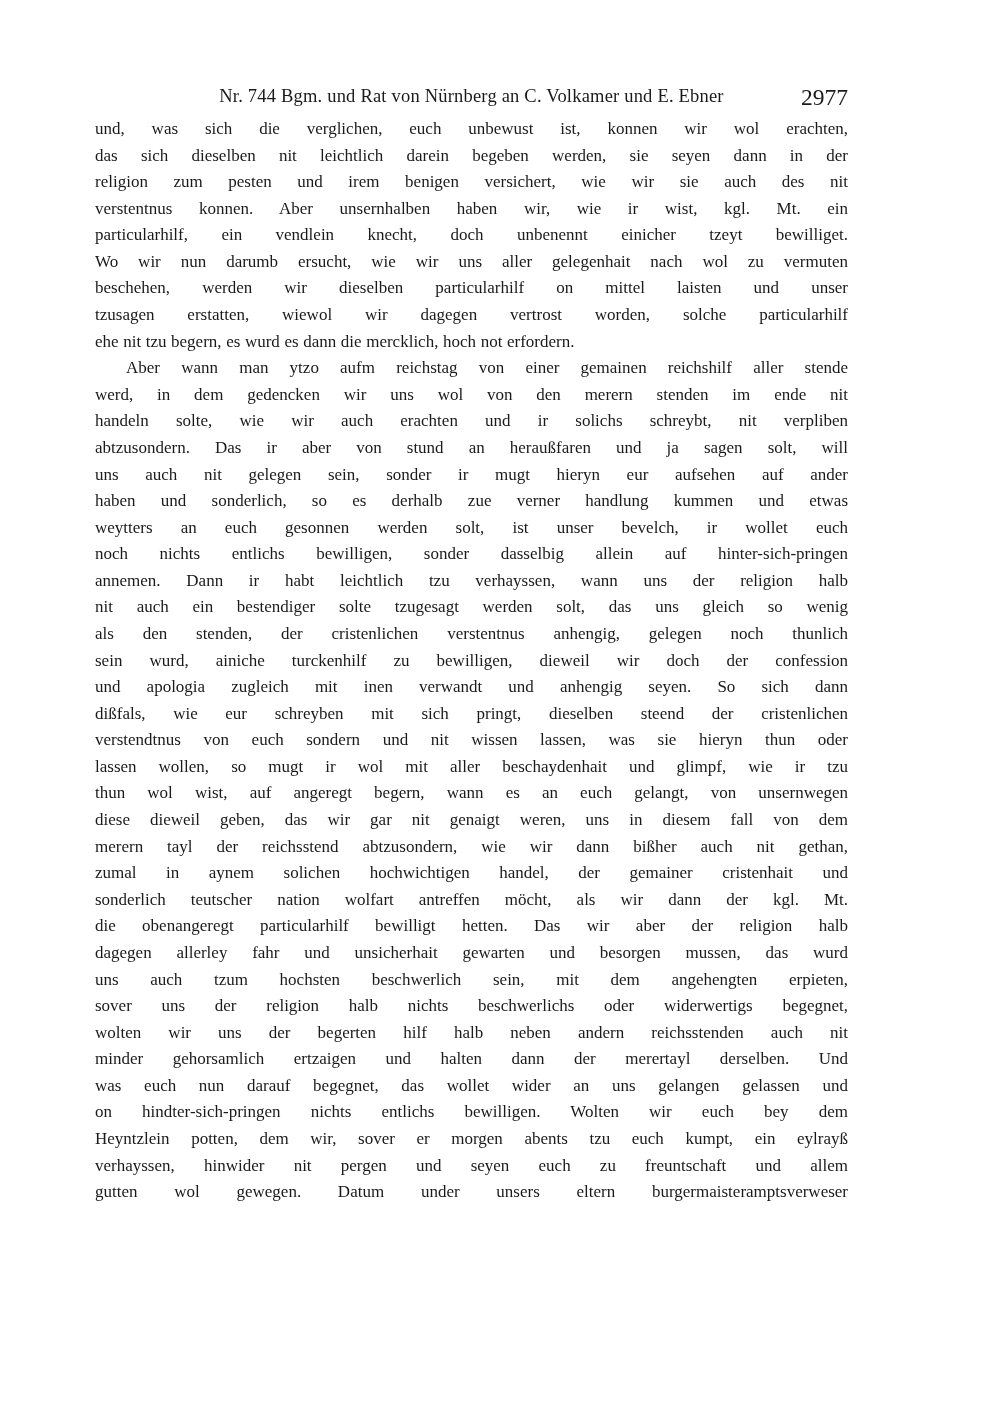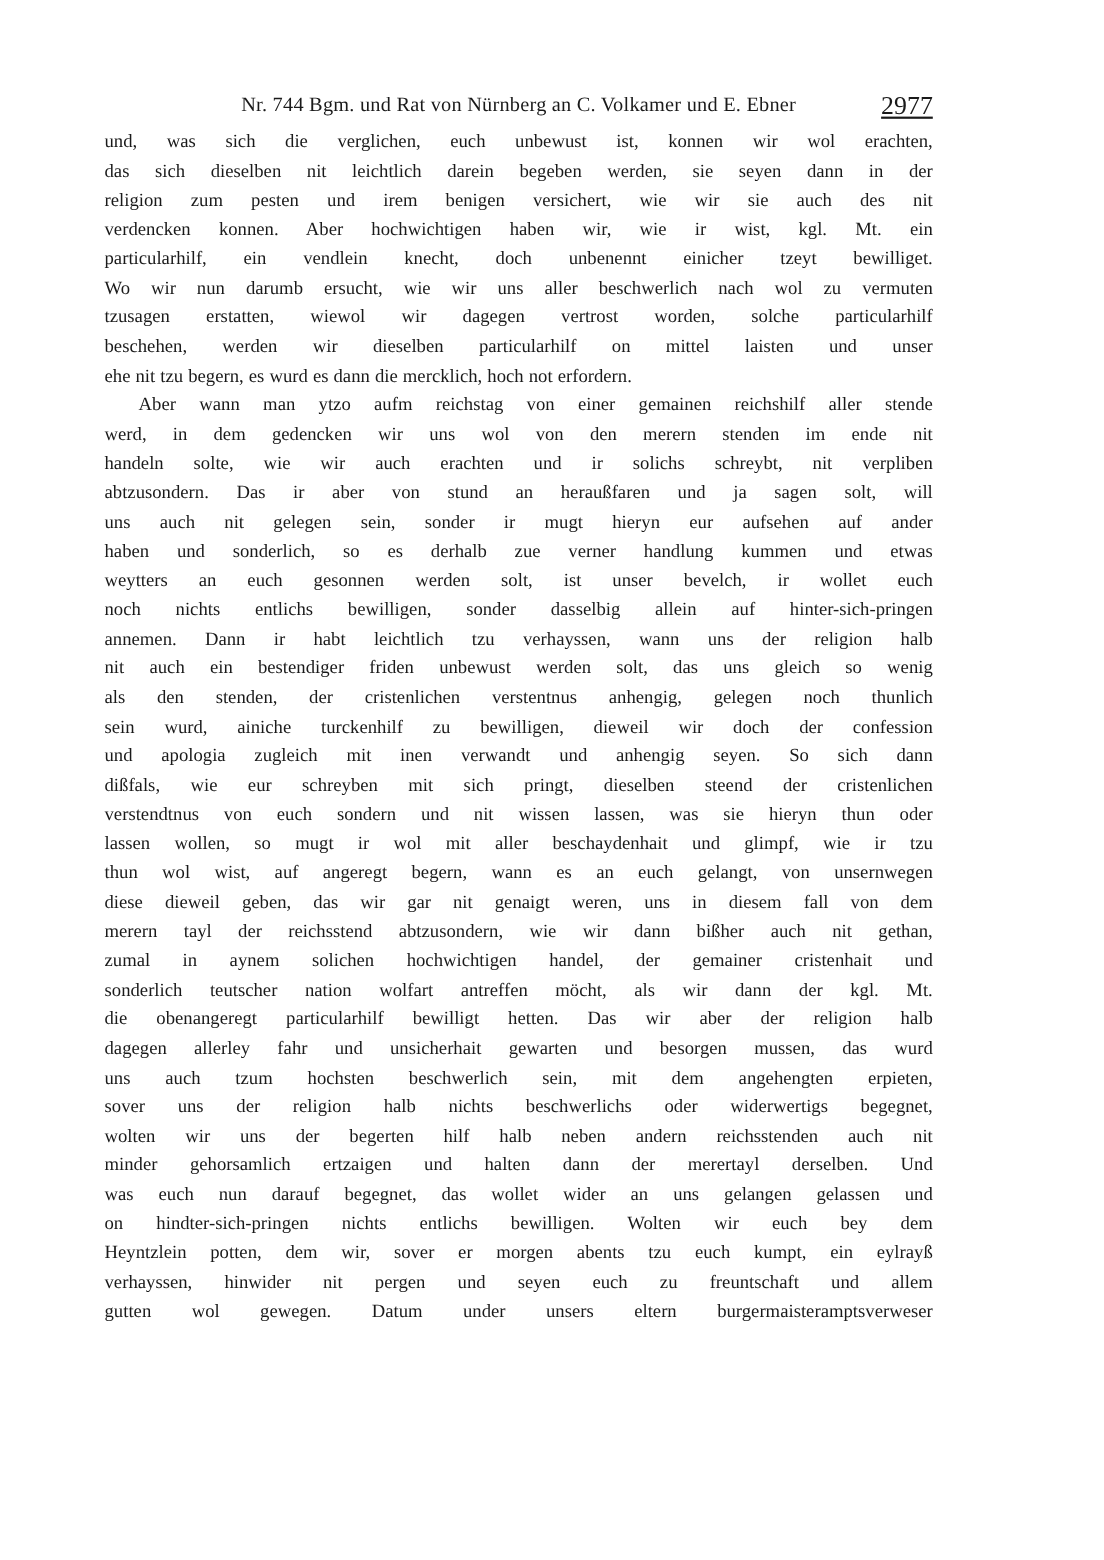--- a/index.html
+++ b/index.html
@@ -33,21 +33,20 @@
     line-height: 24px;
     letter-spacing: 0.2px;
     white-space: nowrap;
   }
   .page-number {
     position: absolute;
     right: 0;
     bottom: -2px;
     font-size: 23.5px;
     line-height: 26px;
-    text-decoration: underline;
   }
   .text-body {
     position: absolute;
     left: 95px;
     top: 116px;
     width: 753px;
     font-size: 17px;
     line-height: 26.58px;
   }
   .paragraph {
@@ -75,38 +74,38 @@
   <div class="running-header">
     <div class="running-title">Nr. 744 Bgm. und Rat von Nürnberg an C. Volkamer und E. Ebner</div>
     <div class="page-number">2977</div>
   </div>
 
   <div class="text-body">
       <div class="paragraph">
         <div class="line">und, was sich die verglichen, euch unbewust ist, konnen wir wol erachten,</div>
         <div class="line">das sich dieselben nit leichtlich darein begeben werden, sie seyen dann in der</div>
         <div class="line">religion zum pesten und irem benigen versichert, wie wir sie auch des nit</div>
-        <div class="line">verdencken konnen. Aber hochwichtigen haben wir, wie ir wist, kgl. Mt. ein</div>
+        <div class="line">verstentnus konnen. Aber unsernhalben haben wir, wie ir wist, kgl. Mt. ein</div>
         <div class="line">particularhilf, ein vendlein knecht, doch unbenennt einicher tzeyt bewilliget.</div>
-        <div class="line">Wo wir nun darumb ersucht, wie wir uns aller beschwerlich nach wol zu vermuten</div>
+        <div class="line">Wo wir nun darumb ersucht, wie wir uns aller gelegenhait nach wol zu vermuten</div>
+        <div class="line">beschehen, werden wir dieselben particularhilf on mittel laisten und unser</div>
         <div class="line">tzusagen erstatten, wiewol wir dagegen vertrost worden, solche particularhilf</div>
-        <div class="line">beschehen, werden wir dieselben particularhilf on mittel laisten und unser</div>
         <div class="line flush-left">ehe nit tzu begern, es wurd es dann die mercklich, hoch not erfordern.</div>
       </div>
       <div class="paragraph">
         <div class="line indent">Aber wann man ytzo aufm reichstag von einer gemainen reichshilf aller stende</div>
         <div class="line">werd, in dem gedencken wir uns wol von den merern stenden im ende nit</div>
         <div class="line">handeln solte, wie wir auch erachten und ir solichs schreybt, nit verpliben</div>
         <div class="line">abtzusondern. Das ir aber von stund an heraußfaren und ja sagen solt, will</div>
         <div class="line">uns auch nit gelegen sein, sonder ir mugt hieryn eur aufsehen auf ander</div>
         <div class="line">haben und sonderlich, so es derhalb zue verner handlung kummen und etwas</div>
         <div class="line">weytters an euch gesonnen werden solt, ist unser bevelch, ir wollet euch</div>
         <div class="line">noch nichts entlichs bewilligen, sonder dasselbig allein auf hinter-sich-pringen</div>
         <div class="line">annemen. Dann ir habt leichtlich tzu verhayssen, wann uns der religion halb</div>
-        <div class="line">nit auch ein bestendiger friden unbewust werden solt, das uns gleich so wenig</div>
+        <div class="line">nit auch ein bestendiger solte tzugesagt werden solt, das uns gleich so wenig</div>
         <div class="line">als den stenden, der cristenlichen verstentnus anhengig, gelegen noch thunlich</div>
         <div class="line">sein wurd, ainiche turckenhilf zu bewilligen, dieweil wir doch der confession</div>
         <div class="line">und apologia zugleich mit inen verwandt und anhengig seyen. So sich dann</div>
         <div class="line">dißfals, wie eur schreyben mit sich pringt, dieselben steend der cristenlichen</div>
         <div class="line">verstendtnus von euch sondern und nit wissen lassen, was sie hieryn thun oder</div>
         <div class="line">lassen wollen, so mugt ir wol mit aller beschaydenhait und glimpf, wie ir tzu</div>
         <div class="line">thun wol wist, auf angeregt begern, wann es an euch gelangt, von unsernwegen</div>
         <div class="line">diese dieweil geben, das wir gar nit genaigt weren, uns in diesem fall von dem</div>
         <div class="line">merern tayl der reichsstend abtzusondern, wie wir dann bißher auch nit gethan,</div>
         <div class="line">zumal in aynem solichen hochwichtigen handel, der gemainer cristenhait und</div>

